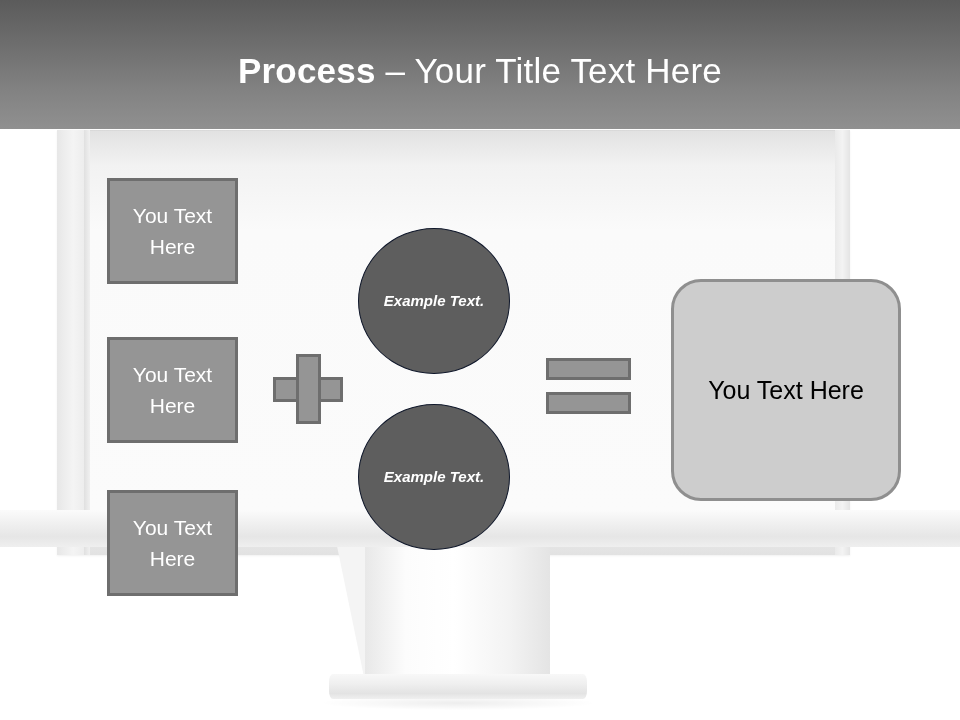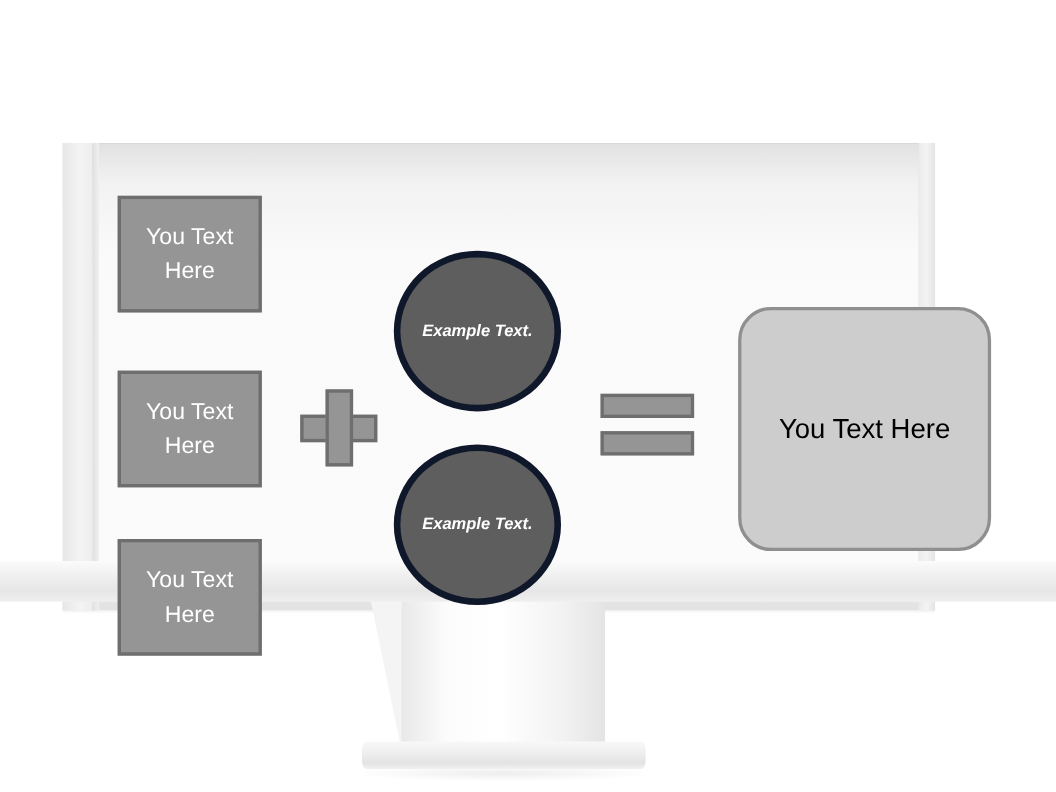--- a/index.html
+++ b/index.html
@@ -173,21 +173,21 @@
     z-index: 30;
   }
   #text-box-1 { left: 107px; top: 178px; width: 131px; height: 106px; }
   #text-box-2 { left: 107px; top: 337px; width: 131px; height: 106px; }
   #text-box-3 { left: 107px; top: 490px; width: 131px; height: 106px; }
 
   .circle {
     position: absolute;
     border-radius: 50%;
     background: #5e5e5e;
-    border: 6px solid #0f172a;
+    border: 1px solid #0f172a;
     box-sizing: border-box;
     color: #ffffff;
     font-size: 15px;
     line-height: 22px;
     font-weight: bold;
     font-style: italic;
     text-align: center;
     display: flex;
     align-items: center;
     justify-content: center;
@@ -306,14 +306,17 @@
 
   <div id="equals-sign">
     <div class="bar bar-top"></div>
     <div class="bar bar-bottom"></div>
   </div>
 
   <div id="result-card">
     <span>You Text Here</span>
   </div>
 
+  <div id="header-band">
+    <div id="slide-title"><span class="strong">Process</span><span class="light"> – Your Title Text Here</span></div>
+  </div>
 
 </div>
 
 </body></html>

